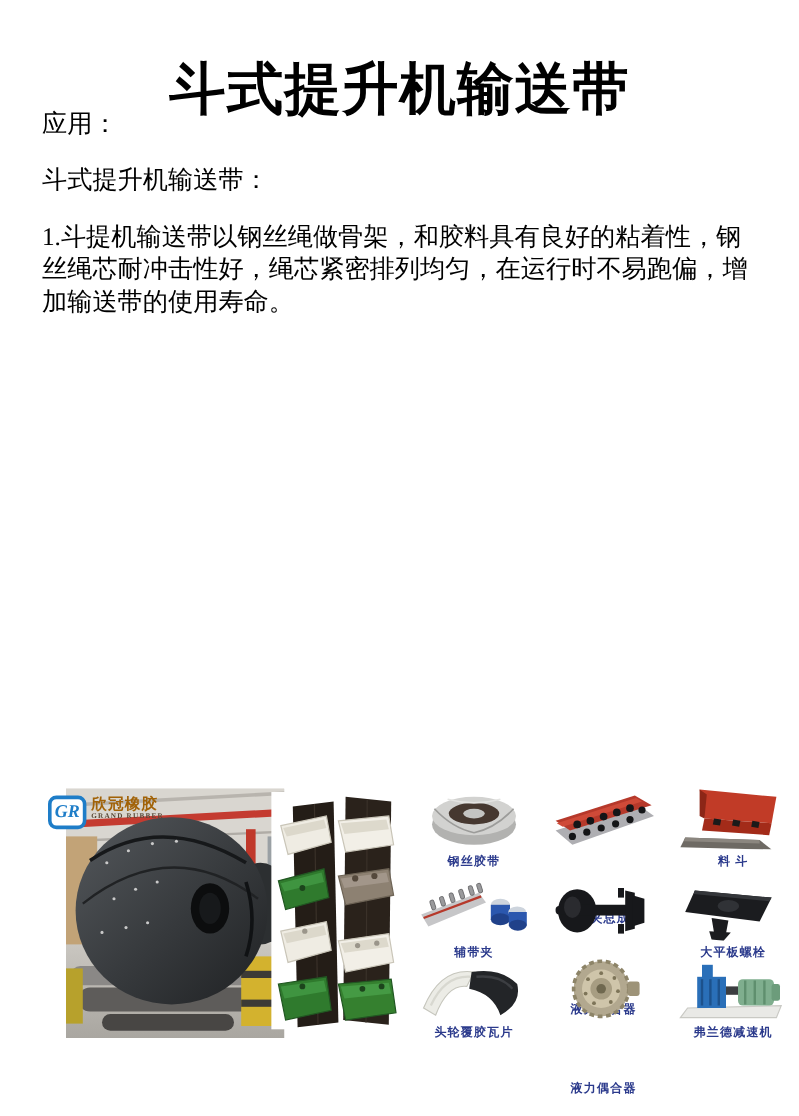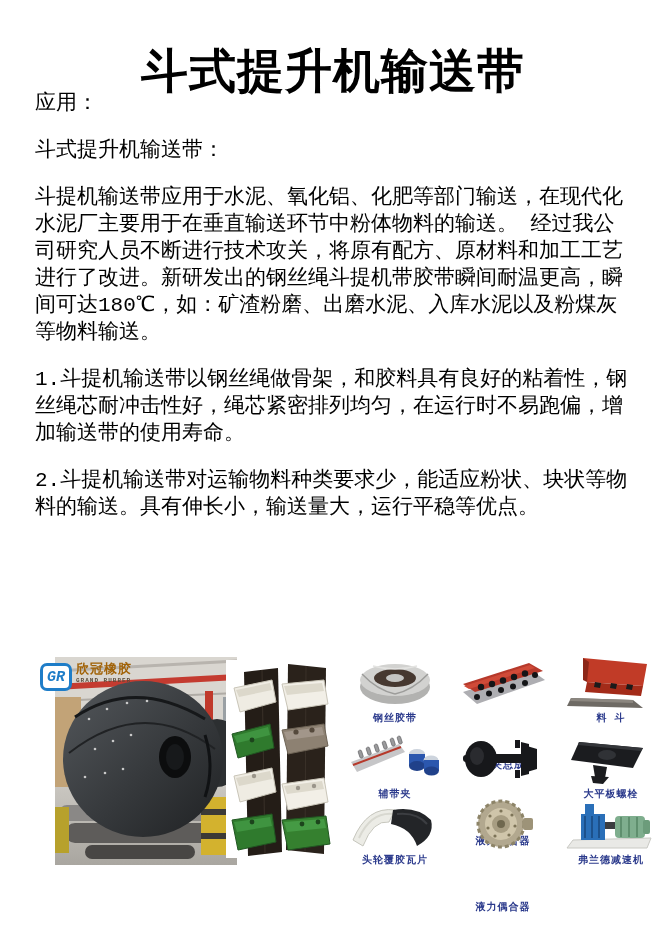--- a/index.html
+++ b/index.html
@@ -1,20 +1,20 @@
 <!DOCTYPE html>
 <html><head>
 <meta charset="utf-8">
 <style>
   html,body { margin:0; padding:0; }
   body { background:#ffffff; }
   .page {
     position:relative; width:666px; height:930px; margin:0 auto;
     background:#ffffff; overflow:hidden;
-    font-family:Liberation Mono, monospace;
+    font-family:Liberation Serif, serif;
     color:#000;
     border-radius:20px;
   }
   .page-title {
     position:absolute; top:16px; left:0; width:666px;
     text-align:center; font-size:47px; font-weight:700;
     letter-spacing:1px; line-height:1.2; color:#000;
   }
   .doc-text {
     position:absolute; top:90px; left:35px; width:600px;
@@ -55,23 +55,21 @@
 </head>
 <body>
 
 <div class="page">
 
   <h1 class="page-title">斗式提升机输送带</h1>
 
   <div class="doc-text">
     <p>应用：</p>
     <p>斗式提升机输送带：</p>
-    <p>斗提机输送带应用于水泥、氧化铝、化肥等部门输送，在现代化水泥厂主要用于在垂直输送环节中粉体物料的输送。 经过我公司研究人员不断进行技术攻关，将原有配方、原材料和加工工艺进行了改进。新研发出的钢丝绳斗提机带胶带瞬间耐温更高，瞬间可达180℃，如：矿渣粉磨、出磨水泥、入库水泥以及粉煤灰等物料输送。</p>
     <p>1.斗提机输送带以钢丝绳做骨架，和胶料具有良好的粘着性，钢丝绳芯耐冲击性好，绳芯紧密排列均匀，在运行时不易跑偏，增加输送带的使用寿命。</p>
-    <p>2.斗提机输送带对运输物料种类要求少，能适应粉状、块状等物料的输送。具有伸长小，输送量大，运行平稳等优点。</p>
   </div>
 
   <div class="photo-belt">
     <svg width="182" height="208" viewBox="0 0 182 208">
       <defs>
         <linearGradient id="rollGrad" x1="0" y1="0" x2="1" y2="1">
           <stop offset="0" stop-color="#54585c"></stop>
           <stop offset="0.55" stop-color="#36393c"></stop>
           <stop offset="1" stop-color="#1f2123"></stop>
         </linearGradient>

